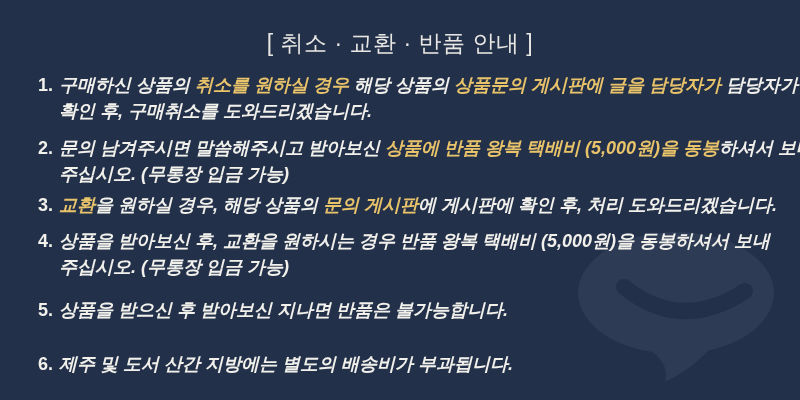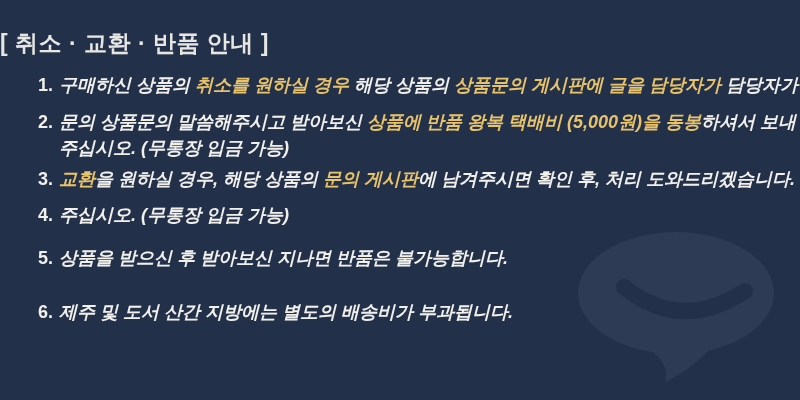--- a/index.html
+++ b/index.html
@@ -26,23 +26,23 @@
     position:absolute;
     left:0;top:0;
     width:800px;height:400px;
     pointer-events:none;
   }
   .title{
     position:absolute;
     top:28px;left:0;
     width:100%;
     margin:0;
-    text-align:left;
+    text-align:center;
     font-size:23px;
-    font-weight:bold;
+    font-weight:normal;
     letter-spacing:0.5px;
     color:var(--title);
     z-index:2;
   }
   .list{
     position:absolute;
     left:38px;top:72px;right:10px;
     margin:0;padding:0;
     list-style:none;
     z-index:2;
@@ -83,38 +83,40 @@
     </g>
   </svg>
 
   <h1 class="title">[ 취소 · 교환 · 반품 안내 ]</h1>
 
   <ol class="list" id="notice-list">
       <li class="item">
         <span class="num">1.</span>
         <div class="item-body">
           <div class="line"><span class="seg">구매하신 상품의 </span><span class="seg hl">취소를 원하실 경우</span><span class="seg"> 해당 상품의 </span><span class="seg hl">상품문의 게시판에 글을 담당자가</span><span class="seg"> 담당자가</span></div>
+          <div class="line"><span class="seg">확인 후, 구매취소를 도와드리겠습니다.</span></div>
         </div>
       </li>
       <li class="item">
         <span class="num">2.</span>
         <div class="item-body">
-          <div class="line"><span class="seg">문의 상품문의 말씀해주시고 받아보신 </span><span class="seg hl">상품에 반품 왕복 택배비 (5,000원)을 동봉</span><span class="seg">하셔서 보내</span></div>
+          <div class="line"><span class="seg">문의 남겨주시면 말씀해주시고 받아보신 </span><span class="seg hl">상품에 반품 왕복 택배비 (5,000원)을 동봉</span><span class="seg">하셔서 보내</span></div>
           <div class="line"><span class="seg">주십시오. (무통장 입금 가능)</span></div>
         </div>
       </li>
       <li class="item">
         <span class="num">3.</span>
         <div class="item-body">
-          <div class="line"><span class="seg hl">교환</span><span class="seg">을 원하실 경우, 해당 상품의 </span><span class="seg hl">문의 게시판</span><span class="seg">에 남겨주시면 확인 후, 처리 도와드리겠습니다.</span></div>
+          <div class="line"><span class="seg hl">교환</span><span class="seg">을 원하실 경우, 해당 상품의 </span><span class="seg hl">문의 게시판</span><span class="seg">에 게시판에 확인 후, 처리 도와드리겠습니다.</span></div>
         </div>
       </li>
       <li class="item">
         <span class="num">4.</span>
         <div class="item-body">
+          <div class="line"><span class="seg">상품을 받아보신 후, 교환을 원하시는 경우 반품 왕복 택배비 (5,000원)을 동봉하셔서 보내</span></div>
           <div class="line"><span class="seg">주십시오. (무통장 입금 가능)</span></div>
         </div>
       </li>
       <li class="item">
         <span class="num">5.</span>
         <div class="item-body">
           <div class="line"><span class="seg">상품을 받으신 후 받아보신 지나면 반품은 불가능합니다.</span></div>
         </div>
       </li>
       <li class="item">

